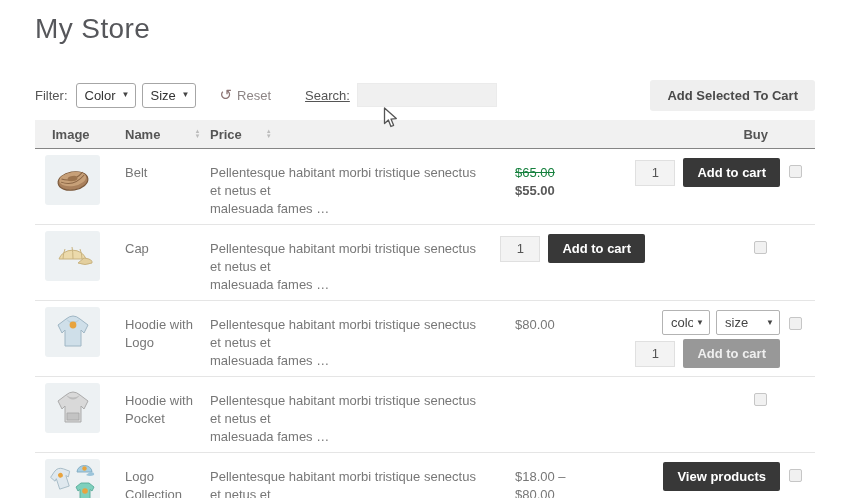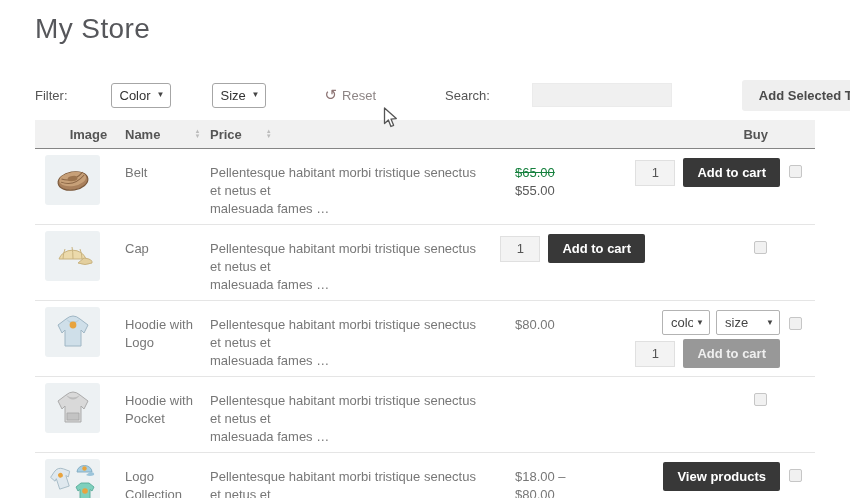--- a/index.html
+++ b/index.html
@@ -8,62 +8,62 @@
     width:850px; height:498px; overflow:hidden; position:relative;
     background:#ffffff; color:#777;
     font-family:"Liberation Sans", sans-serif;
   }
   .wrap { margin:0 35px; }
 
   
   .title { font-size:28px; font-weight:400; color:#56575b; letter-spacing:.4px; margin:13px 0 0 0; }
 
   
-  .toolbar { margin-top:36px; display:flex; align-items:center; font-size:13px; color:#555; height:28px;gap:35px; }
+  .toolbar { margin-top:36px; display:flex; align-items:center; font-size:13px; color:#555; height:28px; }
   .lbl { margin-right:8px; white-space:nowrap; }
   .selwrap { position:relative; display:inline-block; }
   select {
     appearance:none; -webkit-appearance:none; -moz-appearance:none;
     border:1px solid #a6a6a6; background:#fff; color:#333;
     font:13px "Liberation Sans", sans-serif;
     padding:3px 18px 3px 8px; border-radius:3px; height:25px;
   }
   .caret { position:absolute; right:6px; top:50%; transform:translateY(-52%); font-size:8px; color:#444; pointer-events:none; }
   .toolbar .selwrap + .selwrap { margin-left:6px; }
   .reset { margin-left:24px; color:#8d8585; text-decoration:none; display:inline-flex; align-items:center; gap:5px; white-space:nowrap; }
   .reset .ricon { font-size:15px; line-height:12px; color:#8d7575; }
-  .search-lbl { margin-left:34px; margin-right:7px; }
+  .search-lbl { margin-left:34px; margin-right:7px;text-decoration:underline; }
   .search-input { width:140px; height:24px; background:#f0f0f0; border:1px solid #ebebeb; outline:none; padding:0 6px; font:13px "Liberation Sans",sans-serif; color:#555; }
   .spacer { flex:1; }
   .add-selected {
     background:#efefef; border:none; border-radius:3px; cursor:pointer;
     color:#4a4a4a; font:bold 13px "Liberation Sans", sans-serif;
     padding:8px 17px; white-space:nowrap;
   }
 
   
   .table { margin-top:11px; font-size:13px; }
   .thead, .trow { display:grid; grid-template-columns:90px 85px 305px 130px 135px 35px; }
   .thead { background:#f1f1f1; height:29px; align-items:center; color:#555; font-weight:bold; border-bottom:1px solid #858585; }
   .th { display:flex; align-items:center; }
-  .th-image { padding-left:17px;justify-content:center; }
+  .th-image { padding-left:17px; }
   .th-buy { justify-content:flex-end; padding-right:12px; }
   .sort { display:inline-flex; flex-direction:column; color:#bcbcbc; font-size:6px; line-height:5px; }
   .sort i { font-style:normal; }
   .ml-name { margin-left:34px; }
   .ml-price { margin-left:24px; }
 
   .trow { border-bottom:1px solid #e5e5e5; padding:6px 0; }
   .cell { line-height:18px; }
   .cell-img .thumb { width:55px; height:50px; margin-left:10px; background:#edf1f3; border-radius:3px; display:flex; align-items:center; justify-content:center; cursor:pointer; }
   .cell-name, .cell-desc, .cell-price { padding-top:9px; color:#777; }
   .cell-name { padding-right:8px; }
   .cell-desc { padding-right:26px; }
   .del { text-decoration:line-through; color:#15803d; }
-  .ins { font-weight:normal; color:#595959; }
+  .ins { font-weight:bold; color:#595959; }
   .cell-controls { display:flex; flex-direction:column; align-items:flex-end; gap:4px; padding-top:3px; }
   .qtyrow { display:flex; align-items:center; gap:8px; }
   .qty {
     width:40px; height:26px; text-align:center; color:#555;
     background:#f3f3f3; border:1px solid #e0e0e0; font:13px "Liberation Sans",sans-serif;
   }
   .btn {
     background:#383838; color:#fff; border:none; border-radius:2px; cursor:pointer;
     font:bold 13px "Liberation Sans",sans-serif; padding:7px 14px; white-space:nowrap;
   }

